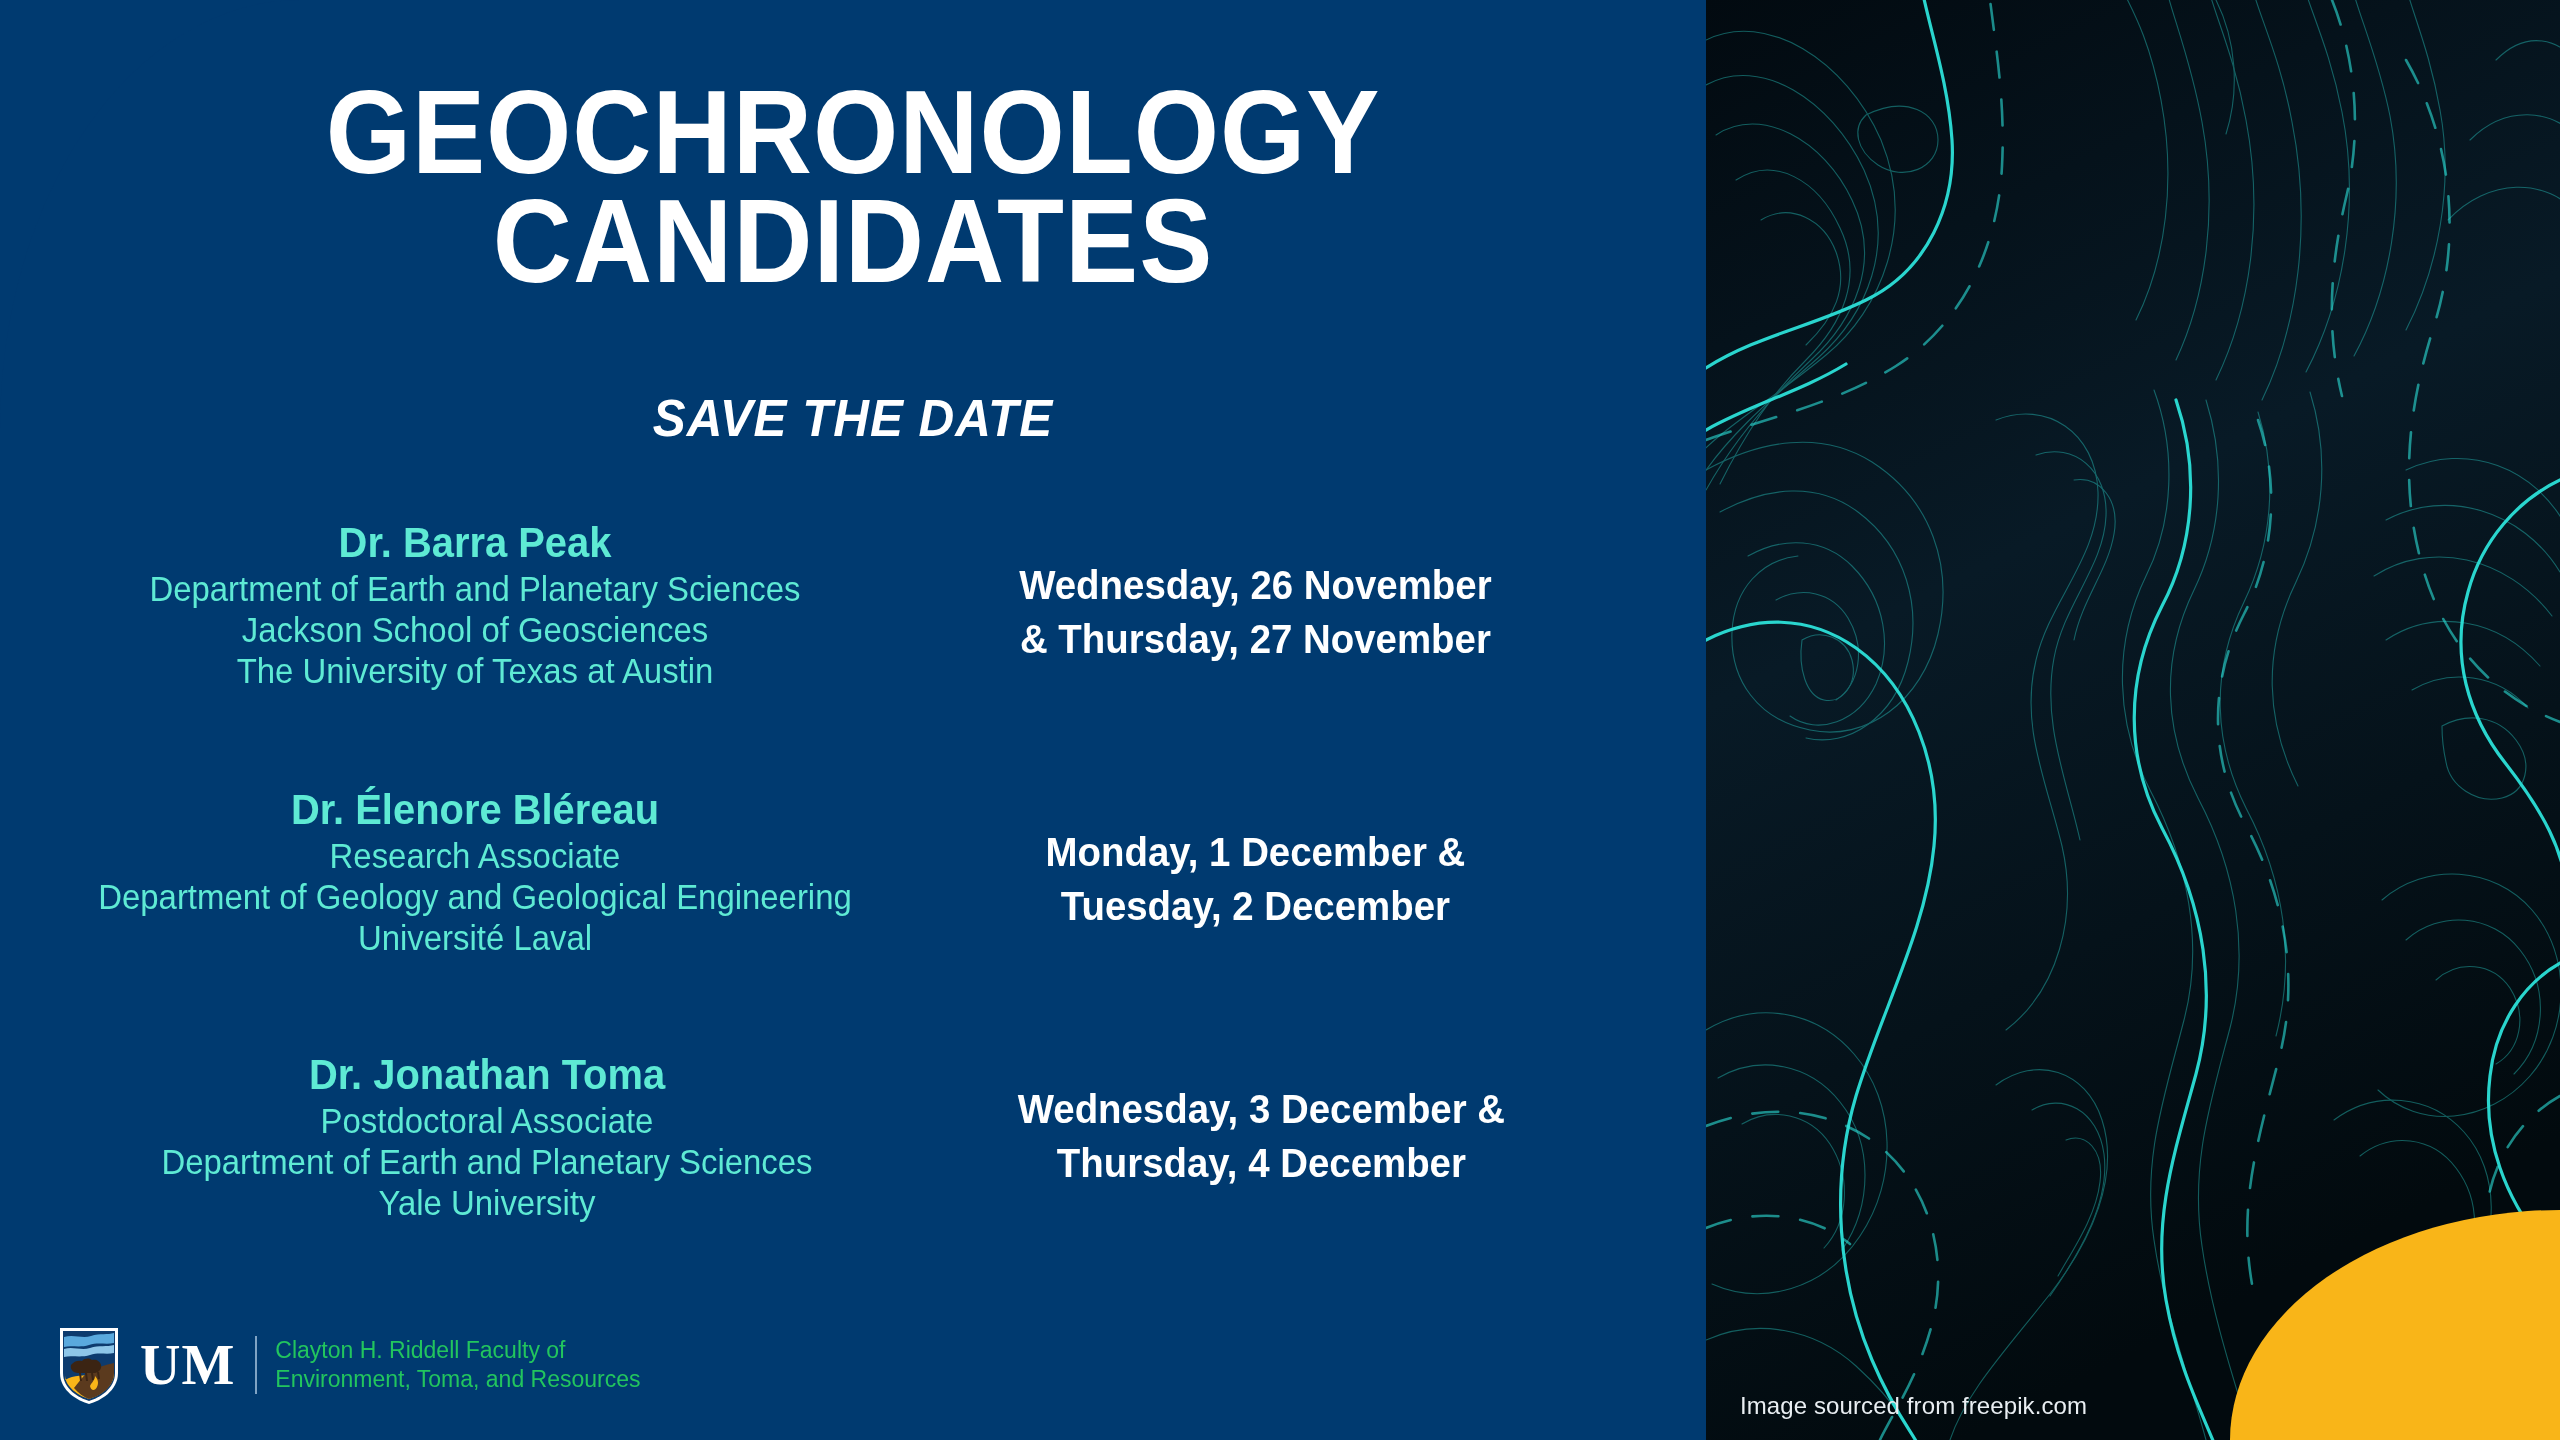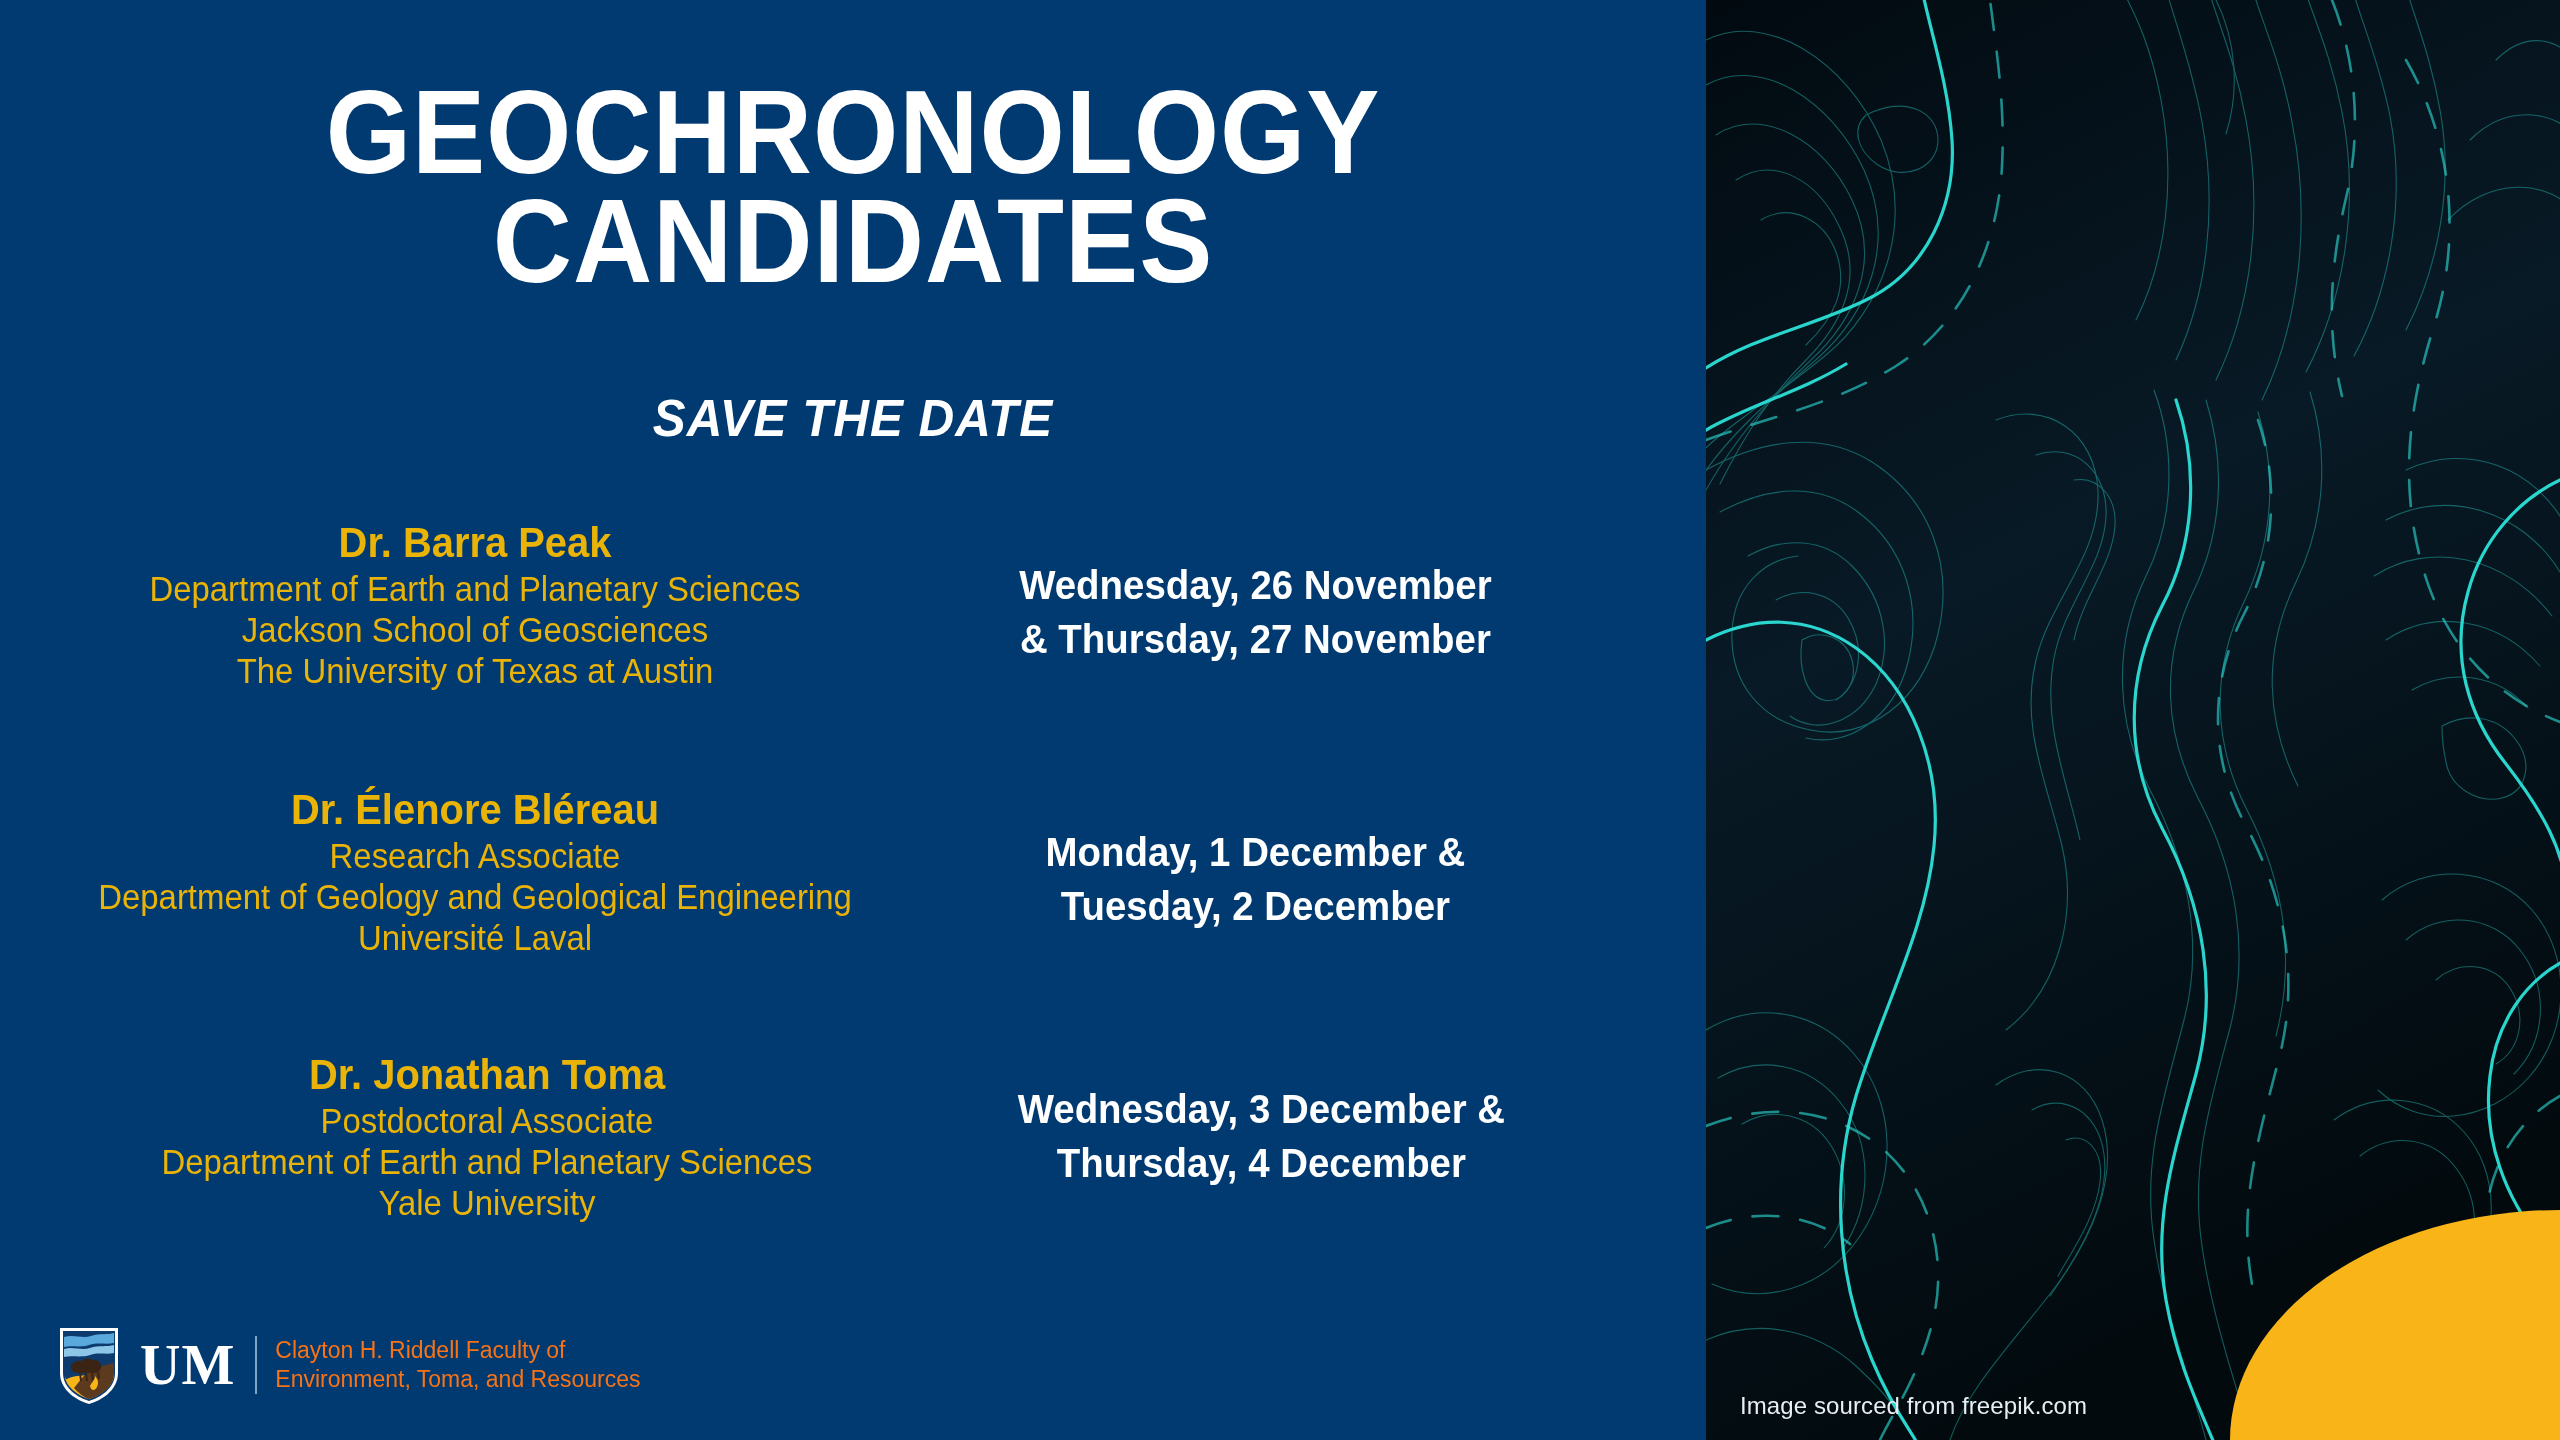--- a/index.html
+++ b/index.html
@@ -120,21 +120,21 @@
     position: relative;
     display: flex;
     align-items: flex-start;
     width: 1706px;
     height: 265px;
   }
   .person {
     width: 920px;
     flex: none;
     text-align: center;
-    color: #eab308;
+    color: #5eead4;
     padding-left: 30px;
     box-sizing: border-box;
   }
   .person .name {
     font-size: 42px;
     font-weight: bold;
     line-height: 1.18;
     transform: scaleX(0.95);
     display: block;
   }
@@ -186,21 +186,21 @@
     text-align: center;
   }
   .logo-divider {
     width: 2px;
     height: 58px;
     background: #7fa3c4;
     margin: 0 18px 0 20px;
     flex: none;
   }
   .faculty {
-    color: #f97316;
+    color: #22c55e;
     font-size: 23px;
     line-height: 1.26;
     font-family: "Liberation Sans", sans-serif;
   }
   .faculty span { display: block; }
 </style>
 </head>
 <body>
 
 <div id="poster">

